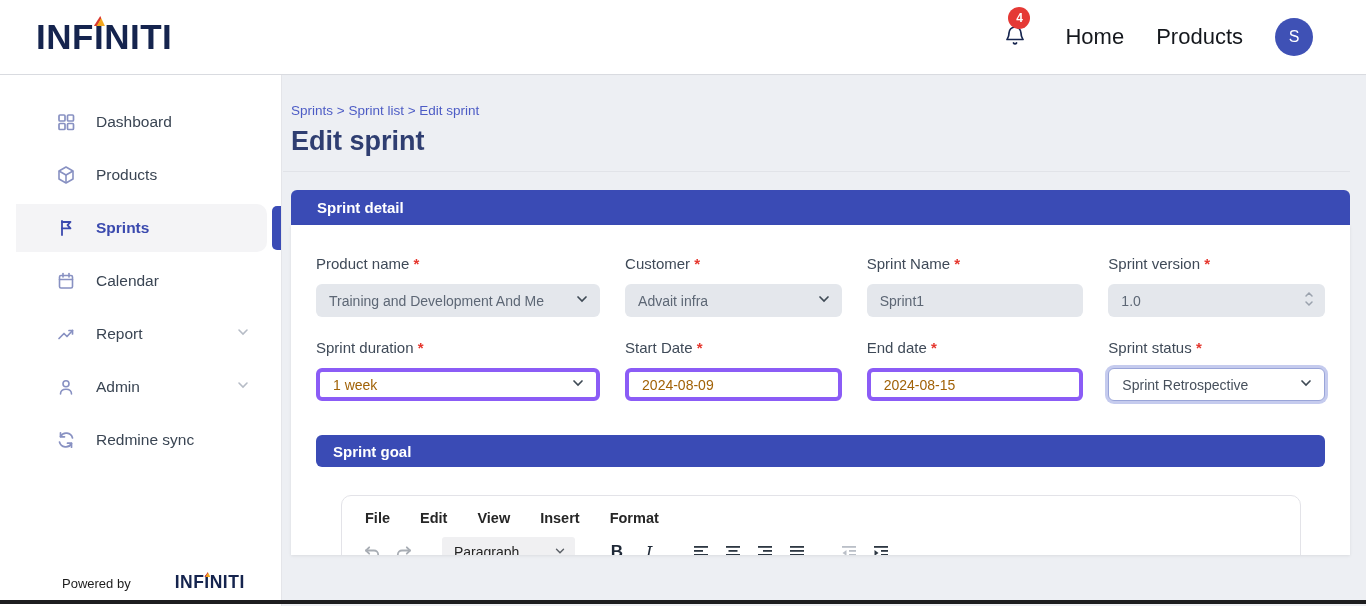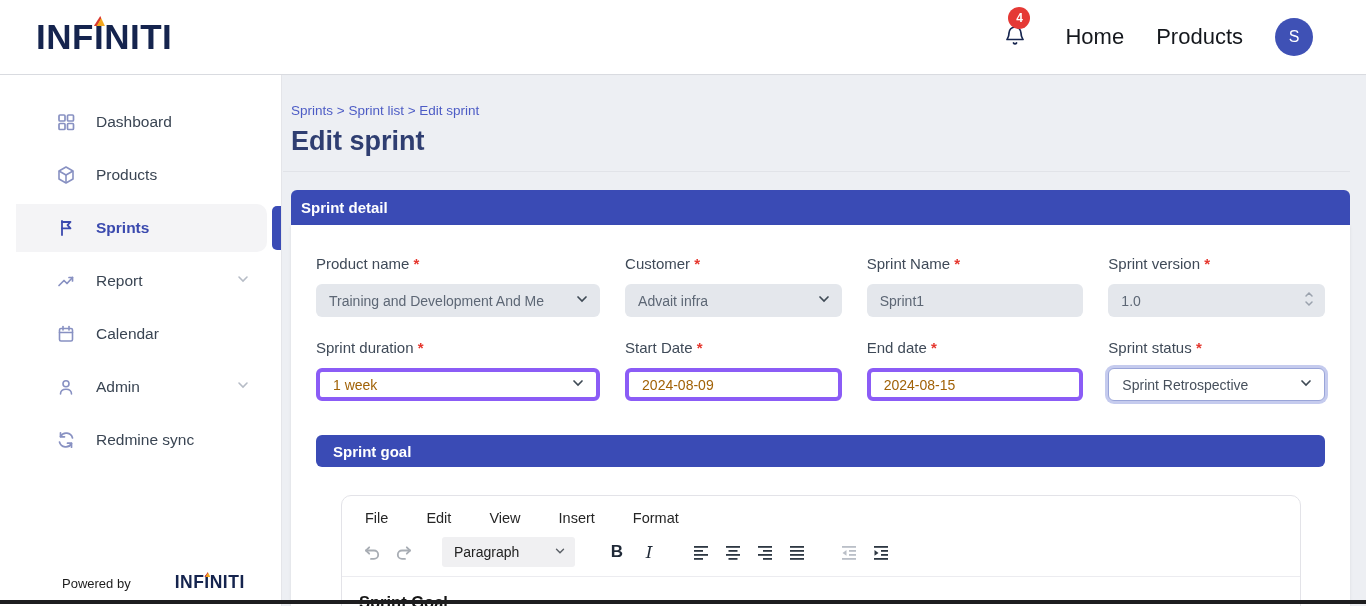--- a/index.html
+++ b/index.html
@@ -47,43 +47,43 @@
 
   
   .main { position:absolute; top:75px; left:267px; right:0; bottom:0;
     background:#edeff3; box-shadow:inset 8px 0 8px -6px rgba(0,0,0,.07); overflow:hidden; }
   .breadcrumb { margin:28px 16px 0 24px; font-size:13.5px; color:#4d5cc5; font-weight:500; cursor:pointer; }
   .page-title { margin:8px 16px 0 24px; font-size:27px; font-weight:700; color:#2f3e71; }
   .title-rule { margin:14px 16px 0 16px; border-top:1px solid #e1e3e8; }
 
   .card { margin:18px 16px 0 24px; }
   .section-bar { height:35px; background:#3a4bb5; border-radius:6px 6px 0 0;
-    display:flex; align-items:center; padding-left:10px; color:#fff;
+    display:flex; align-items:center; padding-left:26px; color:#fff;
     font-size:15px; font-weight:600; }
-  .card-body { background:#fff; box-shadow:0 1px 3px rgba(0,0,0,.08); height:381px; overflow:hidden; }
+  .card-body { background:#fff; box-shadow:0 1px 3px rgba(0,0,0,.08); height:330px; overflow:hidden; }
 
   .form-grid { display:grid; grid-template-columns:repeat(4,1fr); column-gap:25px;
     row-gap:22px; padding:30px 25px 34px 25px; }
   .flabel { font-size:15px; color:#3f4a58; margin-bottom:12px; }
   .req { color:#e5372e; font-weight:700; }
   .field { height:33px; border-radius:6px; display:flex; align-items:center;
     padding:0 10px 0 13px; font-size:14px; }
   .field .val { flex:1; white-space:nowrap; overflow:hidden; }
   .field.disabled { background:#e4e7ec; color:#5d6775; cursor:default;gap:30px; }
   .field.enabled { background:#fff; border:4px solid #8b5cf6; color:#a16207; cursor:pointer; }
   .field.focused { background:#fff; border:1px solid #9aa5d8; box-shadow:0 0 0 3px #c5cbee;
     color:#47505c; cursor:pointer; }
 
   .goal-bar { margin:0 25px; height:32px; background:#3a4bb5; border-radius:6px;
     display:flex; align-items:center; padding-left:17px; color:#fff;
     font-size:15px; font-weight:600; }
 
   .editor { margin:28px 49px 0 50px; background:#fff; border:1px solid #e3e3e8;
     border-radius:10px; height:300px; overflow:hidden; }
-  .menubar { display:flex; gap:20px; padding:10px 14px 2px 14px; }
+  .menubar { display:flex; gap:12px; padding:10px 14px 2px 14px;font-weight:bold; }
   .menu-item { font-size:14.5px; color:#262626; padding:4px 9px; border-radius:3px; cursor:pointer; }
   .toolbar { display:flex; align-items:flex-end; padding:5px 12px 9px 14px;
     border-bottom:1px solid #ececf0; }
   .tbtn { width:32px; height:30px; display:flex; align-items:center; justify-content:center;
     border-radius:3px; cursor:pointer; flex:none; }
   .tbtn.disabled { cursor:default; }
   .fmt-select { margin:0 26px 0 22px; width:133px; height:30px; background:#f0f0f2;
     border-radius:3px; display:flex; align-items:center; padding:0 8px 0 12px;
     font-size:14px; color:#222; cursor:pointer; }
   .fmt-select .val { flex:1; }
@@ -148,43 +148,43 @@
           <path d="M6 3 V17"></path>
             <path d="M6 4 H14.5 L11.5 7.2 L14.5 10.4 H6"></path>
         </svg>
       </span>
       <span class="lbl">Sprints</span>
       <span class="active-pill"></span>
     </div>
 
     <div class="nav-item">
       <span class="icn">
+        <svg width="20" height="20" viewBox="0 0 20 20" fill="none" stroke="#8891c2" stroke-width="1.6" stroke-linecap="round">
+          <rect x="3.5" y="4.5" width="13" height="12.5" rx="1.5"></rect>
+            <path d="M7 2.5 V6"></path>
+            <path d="M13 2.5 V6"></path>
+            <path d="M3.5 8.5 H16.5"></path>
+        </svg>
+      </span>
+      <span class="lbl">Calendar</span>
+    </div>
+
+    <div class="nav-item">
+      <span class="icn">
         <svg width="20" height="20" viewBox="0 0 20 20" fill="none" stroke="#8891c2" stroke-width="1.7" stroke-linecap="round" stroke-linejoin="round">
           <polyline points="3,14.5 8,9.5 11,12.5 16.5,6.5"></polyline>
             <polyline points="13,6.5 16.5,6.5 16.5,10"></polyline>
         </svg>
       </span>
       <span class="lbl">Report</span>
       <span class="chev">
         <svg width="16" height="16" viewBox="0 0 16 16" fill="none" stroke="#b6bcc6" stroke-width="1.6" stroke-linecap="round">
             <polyline points="4,6 8,10 12,6"></polyline>
           </svg>
       </span>
-    </div>
-
-    <div class="nav-item">
-      <span class="icn">
-        <svg width="20" height="20" viewBox="0 0 20 20" fill="none" stroke="#8891c2" stroke-width="1.6" stroke-linecap="round">
-          <rect x="3.5" y="4.5" width="13" height="12.5" rx="1.5"></rect>
-            <path d="M7 2.5 V6"></path>
-            <path d="M13 2.5 V6"></path>
-            <path d="M3.5 8.5 H16.5"></path>
-        </svg>
-      </span>
-      <span class="lbl">Calendar</span>
     </div>
 
     <div class="nav-item">
       <span class="icn">
         <svg width="20" height="20" viewBox="0 0 20 20" fill="none" stroke="#8891c2" stroke-width="1.6" stroke-linecap="round">
           <circle cx="10" cy="6.8" r="3"></circle>
             <path d="M4.5 17 c0-3.2 2.6-4.8 5.5-4.8 s5.5 1.6 5.5 4.8"></path>
         </svg>
       </span>
       <span class="lbl">Admin</span>

